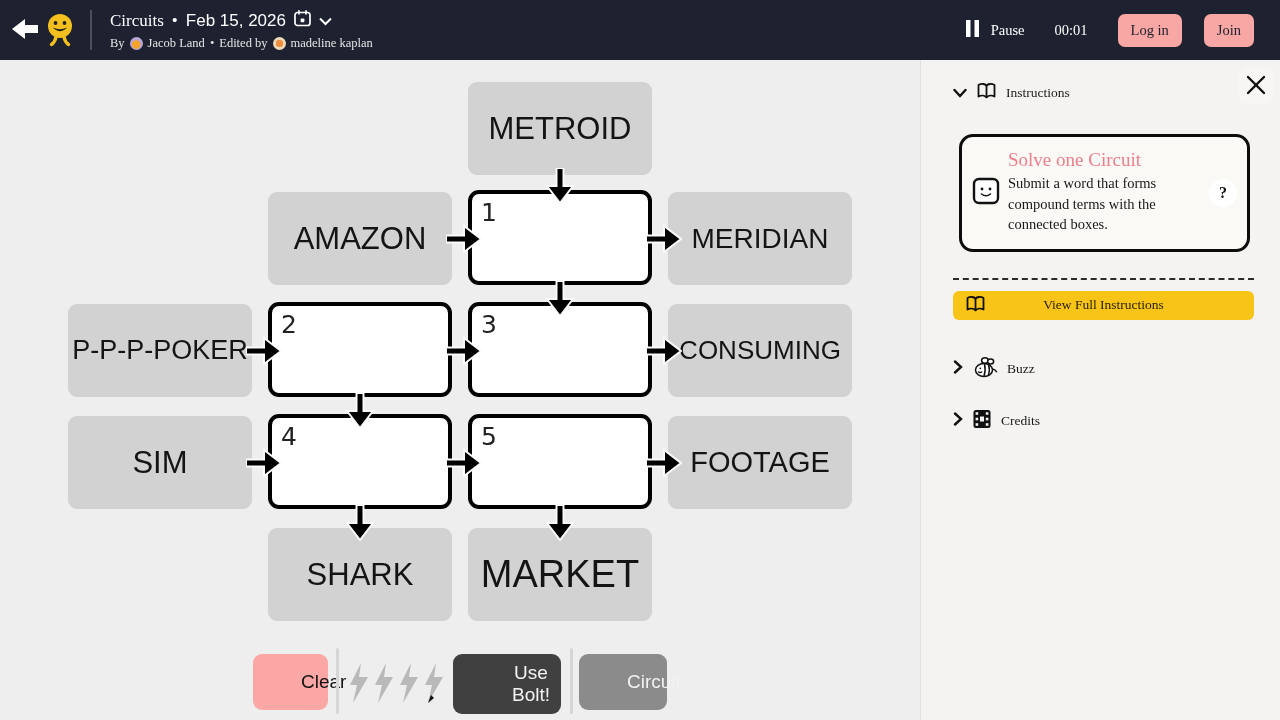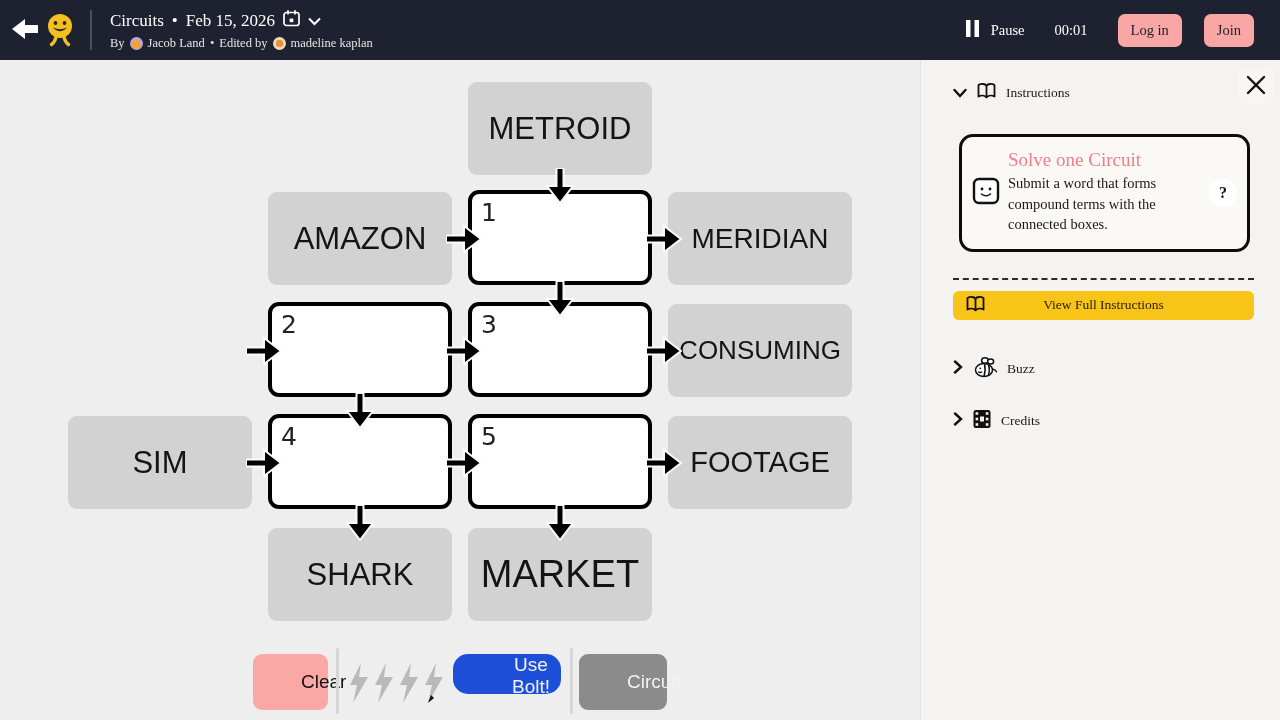--- a/index.html
+++ b/index.html
@@ -9,21 +9,21 @@
   
   .topbar { position:absolute; left:0; top:0; width:1280px; height:60px;
             background:#1e2230; color:#fff; display:flex; align-items:center; z-index:50; }
   .tb-left { display:flex; align-items:center; padding-left:12px; }
   .back-btn { background:none; border:none; cursor:pointer; display:flex; align-items:center; }
   .mascot { margin-left:4px; display:flex; align-items:center; }
   .tb-divider { width:2px; height:40px; background:#4b4e5c; margin:0 18px 0 12px; }
   .title-block { display:flex; flex-direction:column; justify-content:center; }
   .title-row { display:flex; align-items:center; gap:7px; font-size:17px; color:#fff; }
   .title-row .sep { margin:0 1px; }
-  .date-btn { background:none; border:none; display:flex; align-items:center; gap:7px; cursor:pointer; color:#fff; font-size:17px; font-family:Liberation Serif, serif; }
+  .date-btn { background:none; border:none; display:flex; align-items:center; gap:7px; cursor:pointer; color:#fff; font-size:17px; font-family:Liberation Sans, sans-serif; }
   .byline { display:flex; align-items:center; gap:5px; font-size:12.5px; color:#e6e6e6; margin-top:3px; }
   .avatar { width:13px; height:13px; border-radius:50%; display:inline-block; }
   .avatar-1 { background:radial-gradient(circle at 48% 58%, #f5a32a 0 4px, #b7a6d6 4.5px); }
   .avatar-2 { background:radial-gradient(circle at 50% 50%, #ef8f3e 0 3.5px, #ecd9b8 4px); }
   .tb-right { margin-left:auto; display:flex; align-items:center; gap:30px; padding-right:26px; }
   .pause-btn { background:none; border:none; color:#fff; display:flex; align-items:center; gap:12px;
                font-family:"Liberation Serif",serif; font-size:14.5px; cursor:pointer; }
   .timer { font-size:14.5px; color:#fff; }
   .tb-btn { background:#f9a7a4; color:#20222f; border:none; border-radius:7px; padding:8px 13px;
             font-family:"Liberation Serif",serif; font-size:14.5px; cursor:pointer; }
@@ -38,21 +38,21 @@
              border-radius:11px; z-index:2; cursor:text; }
   .slot-num { position:absolute; left:9px; top:4px; font-family:"DejaVu Sans", sans-serif;
               font-size:25px; color:#222; }
   .arrow { position:absolute; z-index:5; }
   .arrow path { fill:#000; stroke:#fafafa; stroke-width:2; }
 
   
   .ctl-btn { position:absolute; border:none; border-radius:9px; font-family:"Liberation Sans",sans-serif;
              font-size:19px; cursor:pointer;padding-left:48px; }
   .clear-btn { left:253px; top:654px; width:75px; height:56px; background:#fba7a5; color:#131313; }
-  .usebolt-btn { left:453px; top:654px; width:108px; height:40px; background:#1d4ed8; color:#f2f2f2;border-radius:15px; }
+  .usebolt-btn { left:453px; top:654px; width:108px; height:60px; background:#404040; color:#f2f2f2; }
   .submit-btn { left:579px; top:654px; width:88px; height:56px; background:#8b8b8b; color:#f2f2f2; }
   .ctl-divider { position:absolute; top:648px; width:3px; height:66px; background:#d6d6d6; border-radius:2px; }
   .bolts { position:absolute; left:347px; top:661px; display:flex; gap:1px; }
 
   
   .sidebar { position:absolute; left:920px; top:60px; width:360px; height:660px;
              background:#f4f3f1; border-left:1px solid #e2e2e2;
              padding:22px 26px 0 32px; color:#1a1a1a; }
   .close-btn { position:absolute; top:8px; right:6px; width:36px; height:36px; border:none;
                background:#f7f6f4; border-radius:9px; cursor:pointer; display:flex;
@@ -144,20 +144,21 @@
     <button class="tb-btn">Log in</button>
     <button class="tb-btn join">Join</button>
   </div>
 </header>
 
 <main class="stage">
 
   <div class="wordbox" style="left:468px; top:82px;  font-size:31px;">METROID</div>
   <div class="wordbox" style="left:268px; top:192px; font-size:31px;">AMAZON</div>
   <div class="wordbox" style="left:668px; top:192px; font-size:28px;">MERIDIAN</div>
+  <div class="wordbox" style="left:68px;  top:304px; font-size:27px;">P-P-P-POKER</div>
   <div class="wordbox" style="left:668px; top:304px; font-size:26px;">CONSUMING</div>
   <div class="wordbox" style="left:68px;  top:416px; font-size:31px;">SIM</div>
   <div class="wordbox" style="left:668px; top:416px; font-size:29px;">FOOTAGE</div>
   <div class="wordbox" style="left:268px; top:528px; font-size:31px;">SHARK</div>
   <div class="wordbox" style="left:468px; top:528px; font-size:38px;">MARKET</div>
 
   <div class="slotbox" style="left:468px; top:190px;">
       <span class="slot-num">1</span>
     </div>
   <div class="slotbox" style="left:268px; top:302px;">

